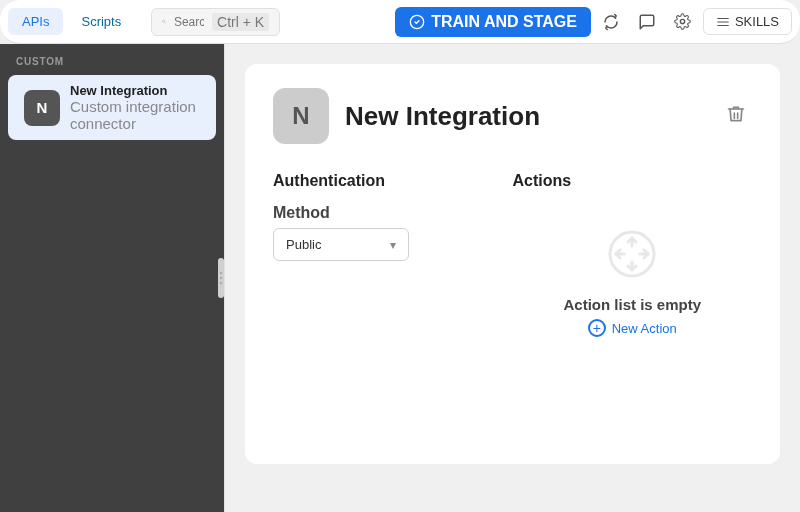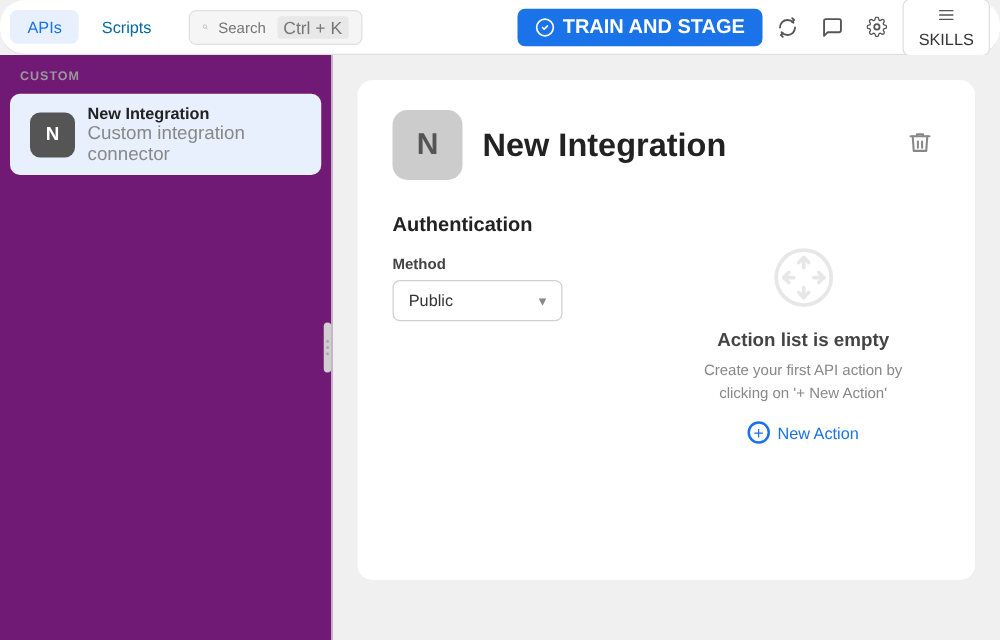--- a/index.html
+++ b/index.html
@@ -99,34 +99,33 @@
       align-items: center;
       gap: 5px;
       border: 1px solid #e0e0e0;
       border-radius: 6px;
       padding: 5px 12px;
       background: white;
       font-size: 13px;
       font-weight: 500;
       cursor: pointer;
       color: #333;
-      flex-direction: column;
     }
 
     
     .main {
       display: flex;
       flex: 1;
       overflow: hidden;
     }
 
     
     .sidebar {
-      width: 266px;
-      background: #701a75;
+      width: 225px;
+      background: #404040;
       border-right: 1px solid #e0e0e0;
       padding: 12px 0;
       flex-shrink: 0;
       position: relative;
     }
     .sidebar-section-label {
       font-size: 10px;
       font-weight: 600;
       color: #999;
       letter-spacing: 0.08em;
@@ -235,21 +234,21 @@
       display: grid;
       grid-template-columns: 1fr 1fr;
     }
     .col-title {
       font-size: 16px;
       font-weight: 600;
       color: #222;
       margin-bottom: 14px;
     }
     .field-label {
-      font-size: 12px;
+      font-size: 16px;
       font-weight: 600;
       color: #444;
       margin-bottom: 6px;
     }
     .method-select {
       display: flex;
       align-items: center;
       justify-content: space-between;
       border: 1px solid #d0d0d0;
       border-radius: 6px;
@@ -419,41 +418,41 @@
         <div>
           <div class="col-title">Authentication</div>
           <div class="field-label">Method</div>
           <div class="method-select">
             <span>Public</span>
             <span class="chevron">▾</span>
           </div>
         </div>
 
         <div>
+          <div class="col-title">Actions</div>
           <div class="actions-empty">
             <div class="move-icon">
               <svg viewBox="0 0 60 60" fill="none" xmlns="http://www.w3.org/2000/svg">
 
                 <circle cx="30" cy="30" r="22" stroke="#bbb" stroke-width="3"></circle>
 
                 <path d="M30 14 L30 22" stroke="#bbb" stroke-width="3" stroke-linecap="round"></path>
                 <path d="M26 18 L30 14 L34 18" stroke="#bbb" stroke-width="3" stroke-linecap="round" stroke-linejoin="round"></path>
 
                 <path d="M30 46 L30 38" stroke="#bbb" stroke-width="3" stroke-linecap="round"></path>
                 <path d="M26 42 L30 46 L34 42" stroke="#bbb" stroke-width="3" stroke-linecap="round" stroke-linejoin="round"></path>
 
                 <path d="M14 30 L22 30" stroke="#bbb" stroke-width="3" stroke-linecap="round"></path>
                 <path d="M18 26 L14 30 L18 34" stroke="#bbb" stroke-width="3" stroke-linecap="round" stroke-linejoin="round"></path>
 
                 <path d="M46 30 L38 30" stroke="#bbb" stroke-width="3" stroke-linecap="round"></path>
                 <path d="M42 26 L46 30 L42 34" stroke="#bbb" stroke-width="3" stroke-linecap="round" stroke-linejoin="round"></path>
               </svg>
             </div>
             <div class="empty-title">Action list is empty</div>
-            <div class="empty-sub">Create your first API action by clicking on '+ New Action'</div>
             <button class="new-action-btn">
               <span class="plus-circle">+</span>
               <span>New Action</span>
             </button>
           </div>
         </div>
 
       </div>
     </div>
   </div>

